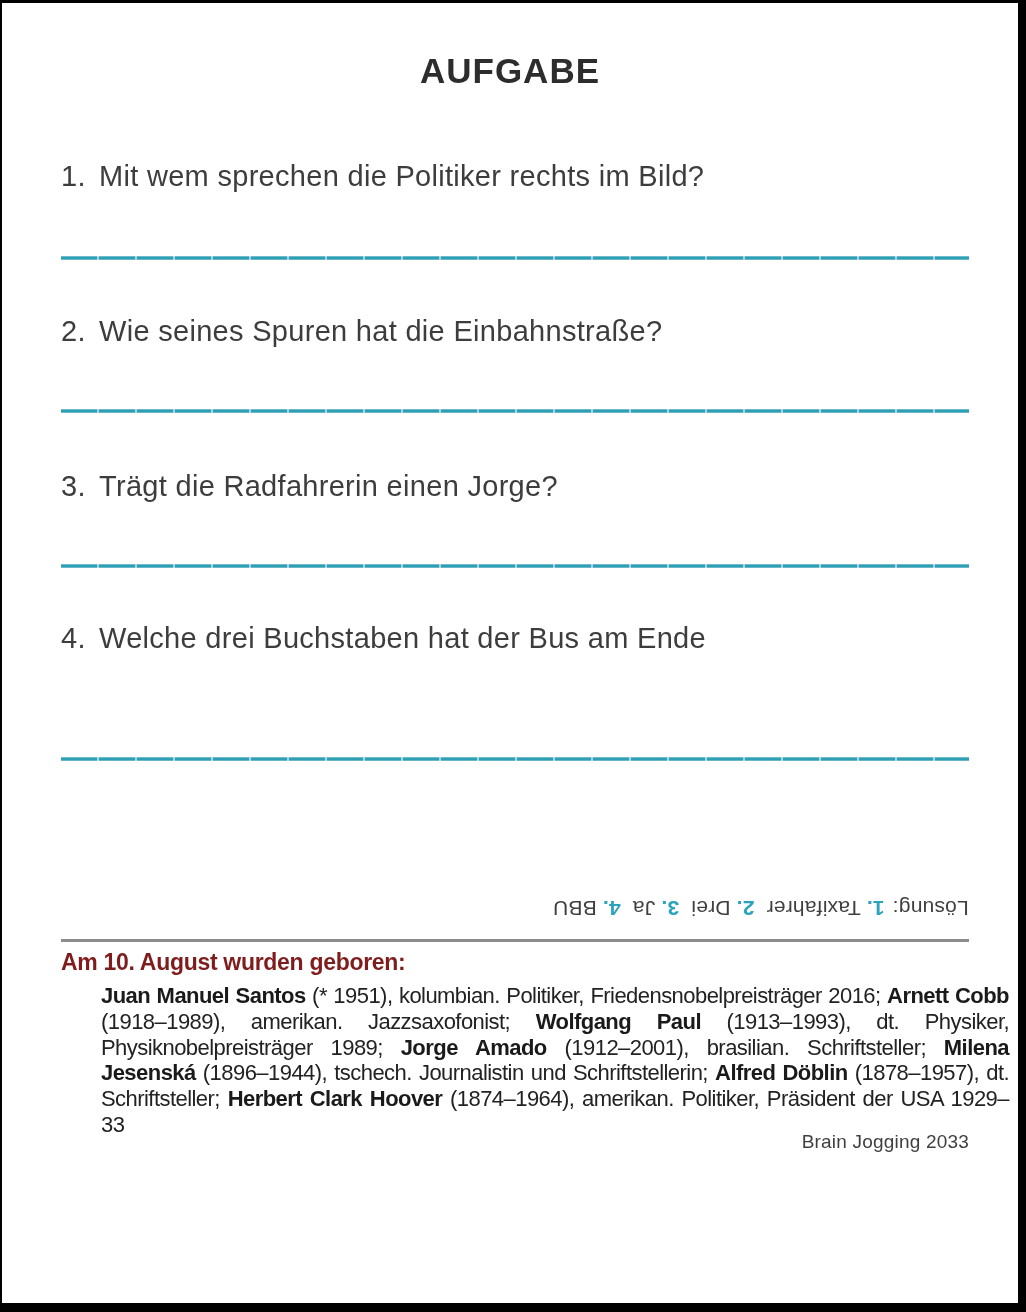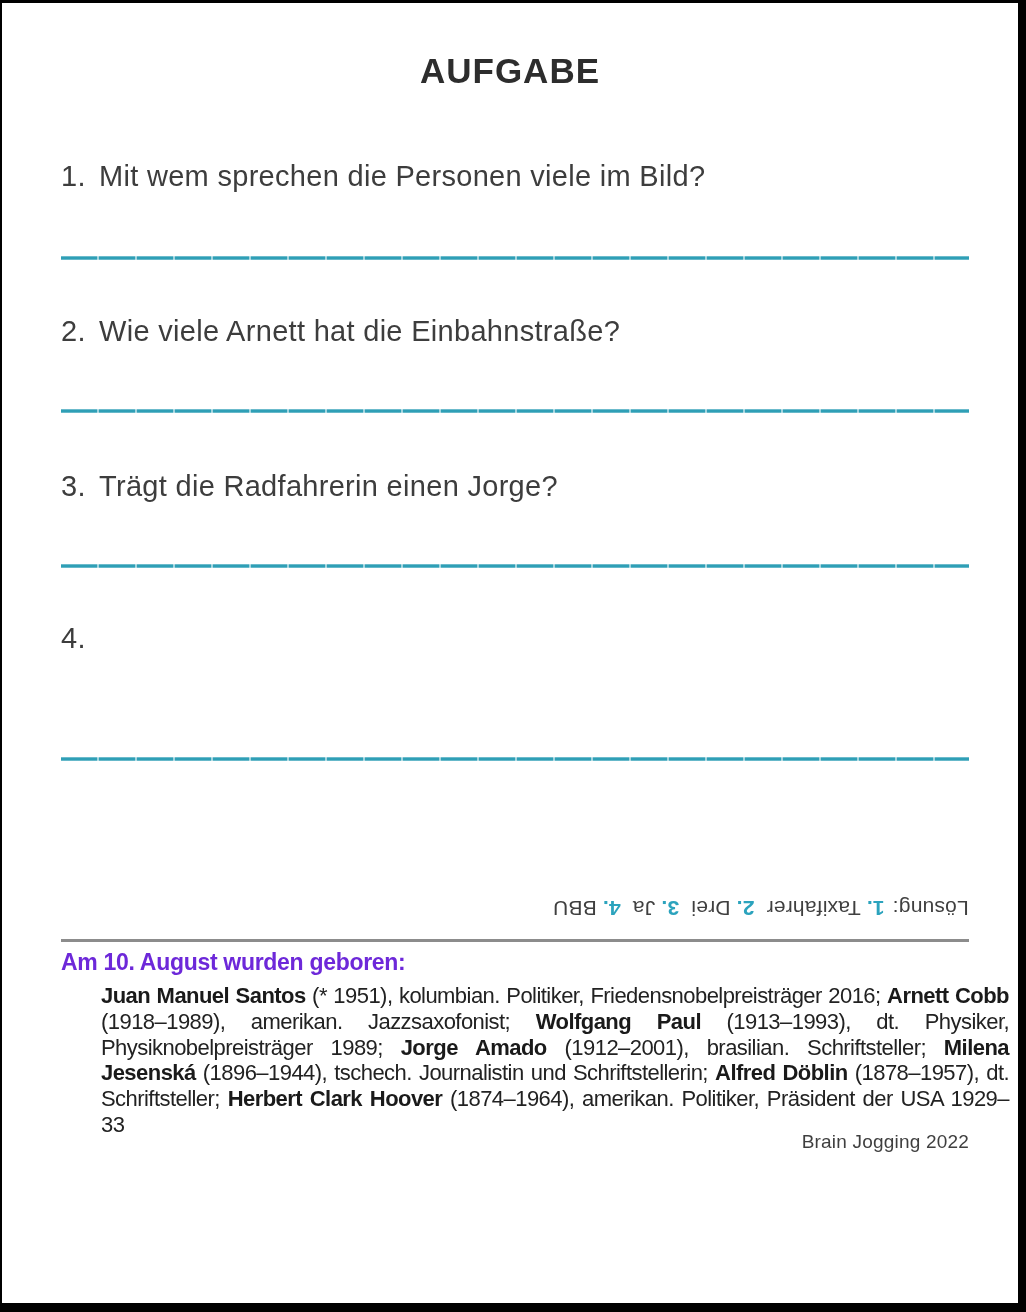--- a/index.html
+++ b/index.html
@@ -61,21 +61,21 @@
   .sol-num.first { margin-left: 8px; }
   .sol-ans { margin-left: 6px; }
 
   .divider {
     position: absolute; top: 936px; left: 59px; width: 908px; height: 3px;
     background: #8c8c8c;
   }
 
   .born-heading {
     position: absolute; top: 946px; left: 59px; width: 908px;
-    font-size: 23px; font-weight: 700; color: #6d28d9;
+    font-size: 23px; font-weight: 700; color: #7f1d1d;
     letter-spacing: -0.3px;
   }
 
   .born-text {
     position: absolute; top: 980px; left: 59px; width: 908px;
     font-size: 22px; line-height: 25.8px; color: #222222;
     text-align: justify;
     letter-spacing: -0.55px; word-spacing: 0.5px; margin-left: 40px;
   }
   .born-text b { font-weight: 700; color: #1a1a1a; }
@@ -89,52 +89,52 @@
 </head>
 <body>
 
 <div class="page">
   <div class="content">
 
     <div class="title">AUFGABE</div>
 
     <div class="question" style="top:150px">
       <span class="q-num">1.</span>
-      <span class="q-text">Mit wem sprechen die Personen viele im Bild?</span>
+      <span class="q-text">Mit wem sprechen die Politiker rechts im Bild?</span>
     </div>
     <div class="answer-line" style="top:253px"></div>
 
     <div class="question" style="top:305px">
       <span class="q-num">2.</span>
-      <span class="q-text">Wie viele Arnett hat die Einbahnstraße?</span>
+      <span class="q-text">Wie seines Spuren hat die Einbahnstraße?</span>
     </div>
     <div class="answer-line" style="top:406px"></div>
 
     <div class="question" style="top:460px">
       <span class="q-num">3.</span>
       <span class="q-text">Trägt die Radfahrerin einen Jorge?</span>
     </div>
     <div class="answer-line" style="top:561px"></div>
 
     <div class="question" style="top:612px">
       <span class="q-num">4.</span>
       <span class="q-text">
-        <br>
+        <span>Welche drei Buchstaben hat der Bus am Ende</span><br>
       </span>
     </div>
     <div class="answer-line" style="top:754px"></div>
 
     <div class="solution-wrap">
       <span class="solution">
         <span>Lösung:</span><span class="sol-num first">1.</span><span class="sol-ans">Taxifahrer</span><span class="sol-num">2.</span><span class="sol-ans">Drei</span><span class="sol-num">3.</span><span class="sol-ans">Ja</span><span class="sol-num">4.</span><span class="sol-ans">BBU</span>
       </span>
     </div>
 
     <div class="divider"></div>
 
     <div class="born-heading">Am 10. August wurden geboren:</div>
 
     <div class="born-text"><b>Juan Manuel Santos</b><span> (* 1951), kolumbian. Politiker, Friedensnobelpreisträger 2016; </span><b>Arnett Cobb</b><span> (1918–1989), amerikan. Jazzsaxofonist; </span><b>Wolfgang Paul</b><span> (1913–1993), dt. Physiker, Physiknobelpreisträger 1989; </span><b>Jorge Amado</b><span> (1912–2001), brasilian. Schriftsteller; </span><b>Milena Jesenská</b><span> (1896–1944), tschech. Journalistin und Schriftstellerin; </span><b>Alfred Döblin</b><span> (1878–1957), dt. Schriftsteller; </span><b>Herbert Clark Hoover</b><span> (1874–1964), amerikan. Politiker, Präsident der USA 1929–33</span></div>
 
-    <div class="footer">Brain Jogging 2022</div>
+    <div class="footer">Brain Jogging 2033</div>
 
   </div>
 </div>
 
 </body></html>

